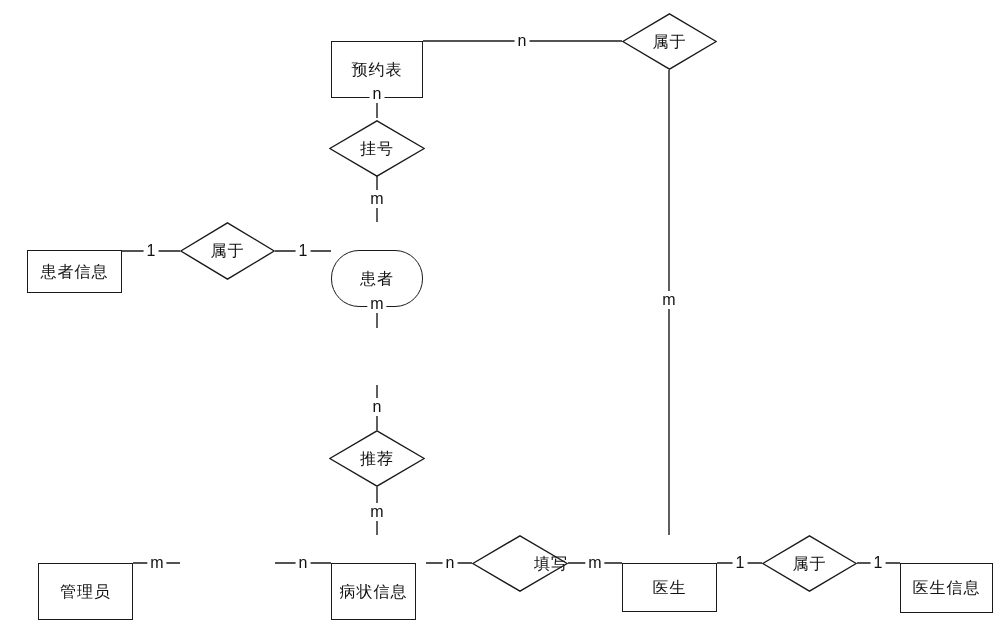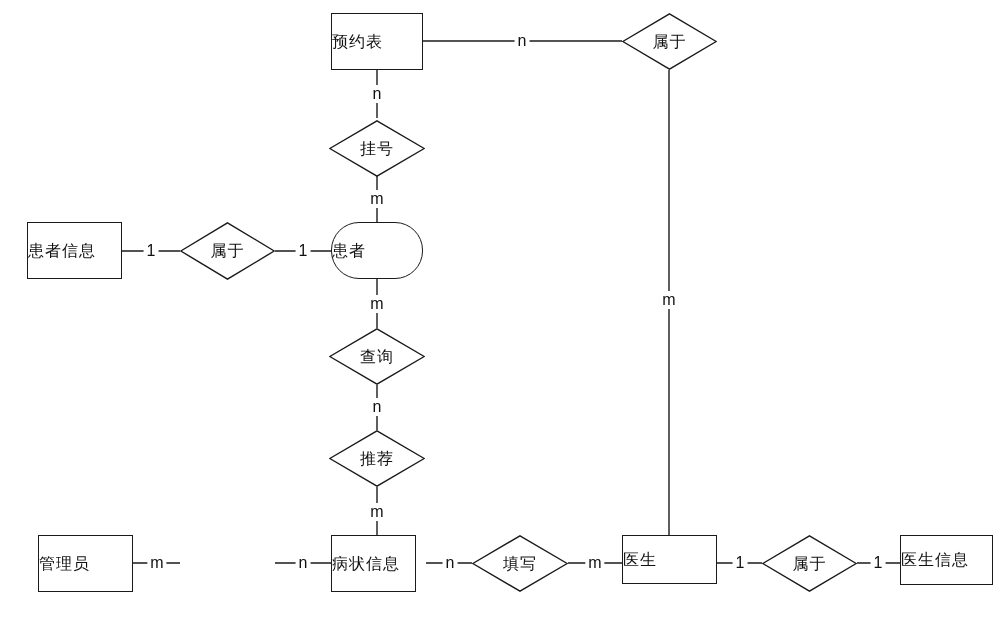--- a/index.html
+++ b/index.html
@@ -28,20 +28,22 @@
   .node {
     position: absolute;
     box-sizing: border-box;
   }
   
   .entity {
     border: 1.4px solid #1a1a1a;
     background: #ffffff;
     display: flex;
     align-items: center;
+    justify-content: center;
+    margin-top: 28px;
   }
   .entity .label {
     font-size: 16px;
     color: #111111;
     letter-spacing: 1px;
     line-height: 1;
     white-space: nowrap;
   }
   
   .relationship {
@@ -96,21 +98,21 @@
       <line x1="133" y1="563" x2="180" y2="563" stroke="#1a1a1a" stroke-width="1.4"></line>
       <line x1="275" y1="563" x2="331" y2="563" stroke="#1a1a1a" stroke-width="1.4"></line>
       <line x1="426" y1="563" x2="472" y2="563" stroke="#1a1a1a" stroke-width="1.4"></line>
       <line x1="568" y1="563" x2="622" y2="563" stroke="#1a1a1a" stroke-width="1.4"></line>
       <line x1="717" y1="563" x2="762" y2="563" stroke="#1a1a1a" stroke-width="1.4"></line>
       <line x1="857" y1="563" x2="900" y2="563" stroke="#1a1a1a" stroke-width="1.4"></line>
     </svg>
 <div class="node entity" style="left: 331px; top: 13px; width: 92px; height: 57px;">
       <span class="label">预约表</span>
     </div>
-    <div class="node entity" style="left: 27px; top: 222px; width: 95px; height: 57px;">
+    <div class="node entity" style="left: 27px; top: 222px; width: 95px; height: 43px;">
       <span class="label">患者信息</span>
     </div>
     <div class="node entity" style="left: 331px; top: 222px; width: 92px; height: 57px; border-radius: 28px;">
       <span class="label">患者</span>
     </div>
     <div class="node entity" style="left: 38px; top: 535px; width: 95px; height: 57px;">
       <span class="label">管理员</span>
     </div>
     <div class="node entity" style="left: 331px; top: 535px; width: 85px; height: 57px;">
       <span class="label">病状信息</span>
@@ -132,33 +134,27 @@
         <polygon points="48,0.8 95.2,28.5 48,56.2 0.8,28.5" fill="#ffffff" stroke="#1a1a1a" stroke-width="1.4"></polygon>
       </svg>
       <span class="label">挂号</span>
     </div>
     <div class="node relationship" style="left: 180px; top: 222px; width: 95px; height: 58px;">
       <svg class="diamond-shape" viewBox="0 0 95 58">
         <polygon points="47.5,0.8 94.2,29 47.5,57.2 0.8,29" fill="#ffffff" stroke="#1a1a1a" stroke-width="1.4"></polygon>
       </svg>
       <span class="label">属于</span>
     </div>
-    <div class="node relationship" style="left: 329px; top: 328px; width: 96px; height: 57px;">
-      <svg class="diamond-shape" viewBox="0 0 96 57">
-        <polygon points="48,0.8 95.2,28.5 48,56.2 0.8,28.5" fill="#ffffff" stroke="#1a1a1a" stroke-width="1.4"></polygon>
-      </svg>
-      <span class="label">查询</span>
-    </div>
     <div class="node relationship" style="left: 329px; top: 430px; width: 96px; height: 57px;">
       <svg class="diamond-shape" viewBox="0 0 96 57">
         <polygon points="48,0.8 95.2,28.5 48,56.2 0.8,28.5" fill="#ffffff" stroke="#1a1a1a" stroke-width="1.4"></polygon>
       </svg>
       <span class="label">推荐</span>
     </div>
-    <div class="node relationship" style="left: 472px; top: 535px; width: 96px; height: 57px;">
+    <div class="node relationship" style="left: 472px; top: 535px; width: 96px; height: 57px; justify-content: flex-end;">
       <svg class="diamond-shape" viewBox="0 0 96 57">
         <polygon points="48,0.8 95.2,28.5 48,56.2 0.8,28.5" fill="#ffffff" stroke="#1a1a1a" stroke-width="1.4"></polygon>
       </svg>
       <span class="label">填写</span>
     </div>
     <div class="node relationship" style="left: 762px; top: 535px; width: 95px; height: 57px;">
       <svg class="diamond-shape" viewBox="0 0 95 57">
         <polygon points="47.5,0.8 94.2,28.5 47.5,56.2 0.8,28.5" fill="#ffffff" stroke="#1a1a1a" stroke-width="1.4"></polygon>
       </svg>
       <span class="label">属于</span>

